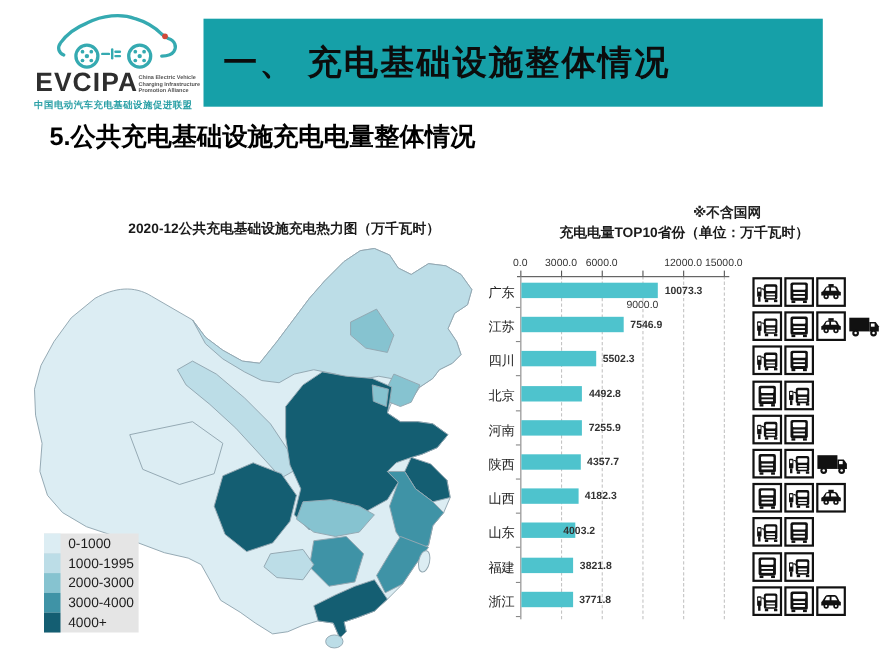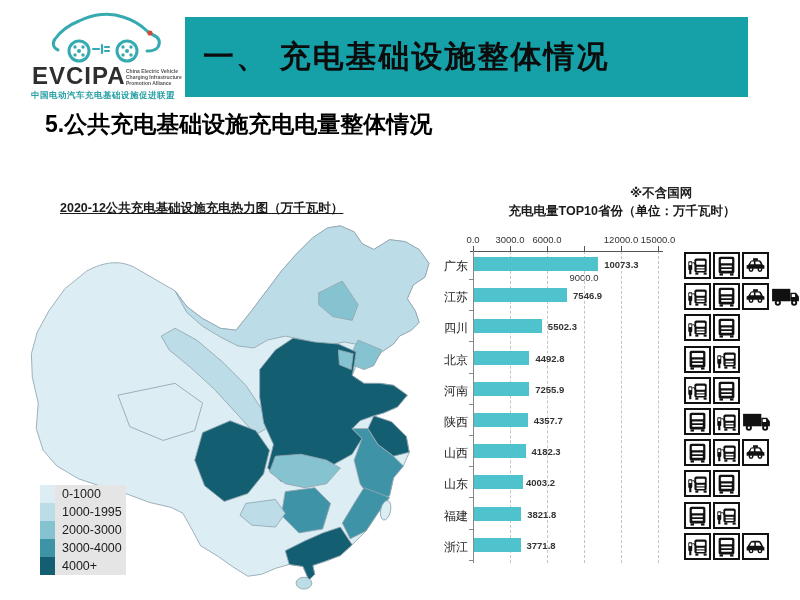--- a/index.html
+++ b/index.html
@@ -13,21 +13,21 @@
   .logo-cn{position:absolute;left:2px;top:84px;width:162px;text-align:center;font-size:8.5px;font-weight:bold;color:var(--accent,#2aa0a6);letter-spacing:.5px;}
   
   .banner{position:absolute;left:185px;top:17px;width:563px;height:80px;background:var(--banner,#16a0a8);
           display:flex;align-items:center;}
   .banner-title{margin-left:18px;font-size:31px;font-weight:bold;color:#0c0c0c;letter-spacing:2px;}
   
   .section-title{position:absolute;left:45px;top:109px;font-size:23px;font-weight:bold;color:#000;}
   .main-title{position:absolute;left:150px;top:151px;width:500px;text-align:center;font-size:20px;font-weight:bold;color:#000;
               text-decoration:underline;text-underline-offset:3px;}
   
-  .map-title{position:absolute;left:60px;top:200px;width:340px;text-align:left;font-size:12.5px;font-weight:bold;color:#1a1a1a;text-decoration:underline;}
+  .map-title{position:absolute;left:60px;top:200px;width:340px;text-align:right;font-size:12.5px;font-weight:bold;color:#1a1a1a;}
   .map-svg{position:absolute;left:24px;top:220px;}
   .map-svg path,.map-svg ellipse{stroke:#93a8b2;stroke-width:.9;stroke-linejoin:round;}
   .r1{fill:var(--mc1);} .r2{fill:var(--mc2);} .r3{fill:var(--mc3);} .r4{fill:var(--mc4);} .r5{fill:var(--mc5);}
   .legend{position:absolute;left:40px;top:485px;background:#e5e5e5;padding:0 4px 0 0;}
   .legend-row{display:flex;align-items:center;height:18px;}
   .legend-swatch{width:15px;height:18px;}
   .legend-label{margin-left:7px;font-size:12.5px;color:#1c1c1c;}
   
   .chart-note{position:absolute;left:630px;top:185px;font-size:12.5px;font-weight:bold;color:#222;}
   .chart-title{position:absolute;left:462px;top:203px;width:320px;text-align:center;font-size:12.5px;font-weight:bold;color:#1a1a1a;}
@@ -192,21 +192,21 @@
       <div class="bar-label" style="left: -2px; top: 182px;">陕西</div>
       <div class="bar" style="left: 38px; top: 181px; width: 53.745px;"></div>
       <div class="bar-value" style="left: 97.745px; top: 183px;">4357.7</div>
       <div class="row-tick" style="left: 33px; top: 234.2px;"></div>
       <div class="bar-label" style="left: -2px; top: 213.2px;">山西</div>
       <div class="bar" style="left: 38px; top: 212.2px; width: 51.5817px;"></div>
       <div class="bar-value" style="left: 95.5817px; top: 214.2px;">4182.3</div>
       <div class="row-tick" style="left: 33px; top: 265.4px;"></div>
       <div class="bar-label" style="left: -2px; top: 244.4px;">山东</div>
       <div class="bar" style="left: 38px; top: 243.4px; width: 49.3728px;"></div>
-      <div class="bar-value" style="left: 90px; top: 245.4px;">4003.2</div>
+      <div class="bar-value" style="left: 76px; top: 245.4px;">4003.2</div>
       <div class="row-tick" style="left: 33px; top: 296.6px;"></div>
       <div class="bar-label" style="left: -2px; top: 275.6px;">福建</div>
       <div class="bar" style="left: 38px; top: 274.6px; width: 47.1355px;"></div>
       <div class="bar-value" style="left: 91.1355px; top: 276.6px;">3821.8</div>
       <div class="row-tick" style="left: 33px; top: 327.8px;"></div>
       <div class="bar-label" style="left: -2px; top: 306.8px;">浙江</div>
       <div class="bar" style="left: 38px; top: 305.8px; width: 46.5189px;"></div>
       <div class="bar-value" style="left: 90.5189px; top: 307.8px;">3771.8</div>
     </div>
 

